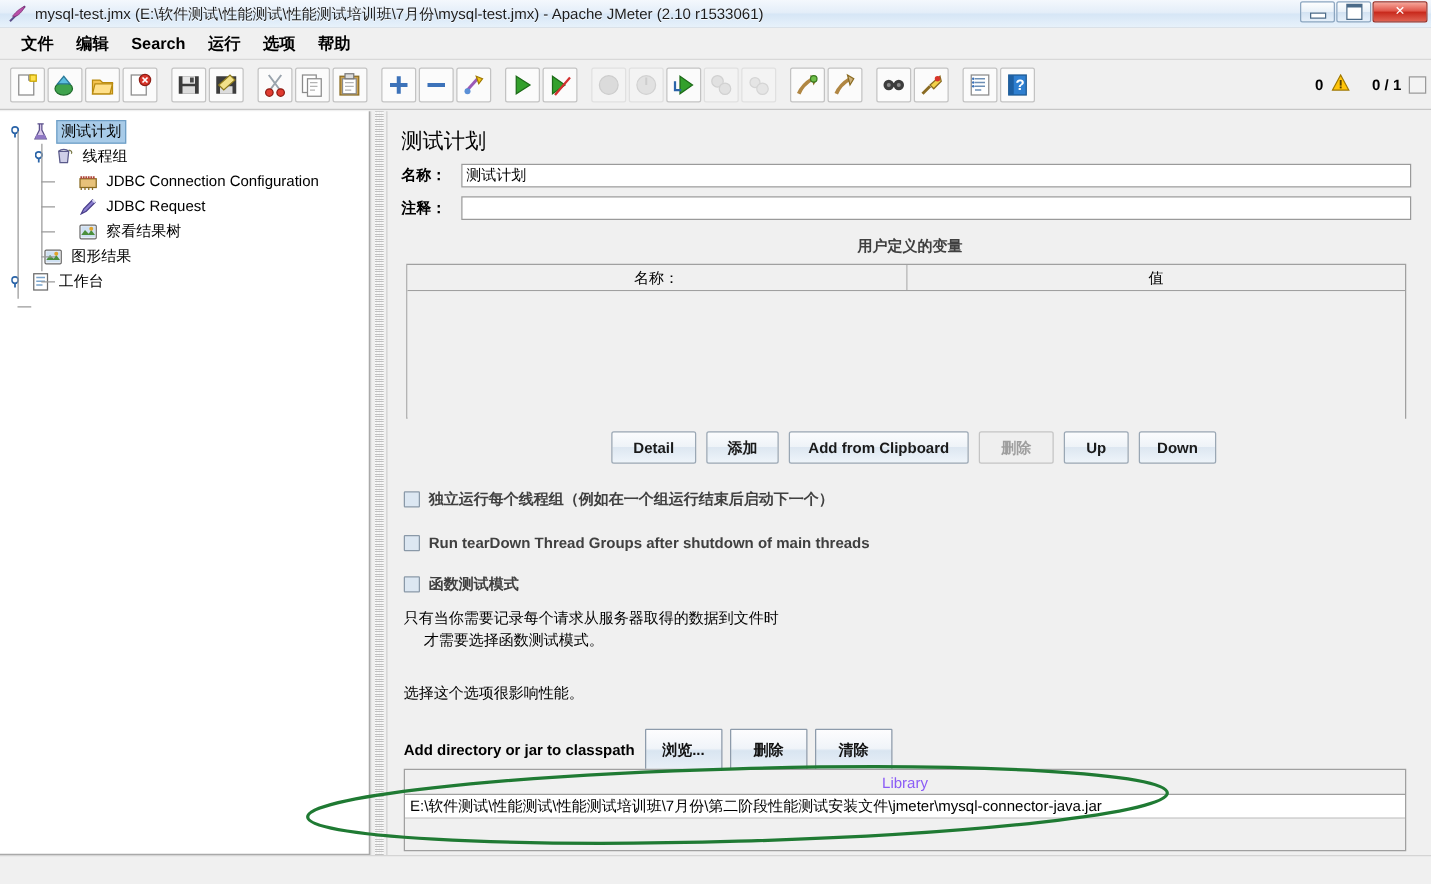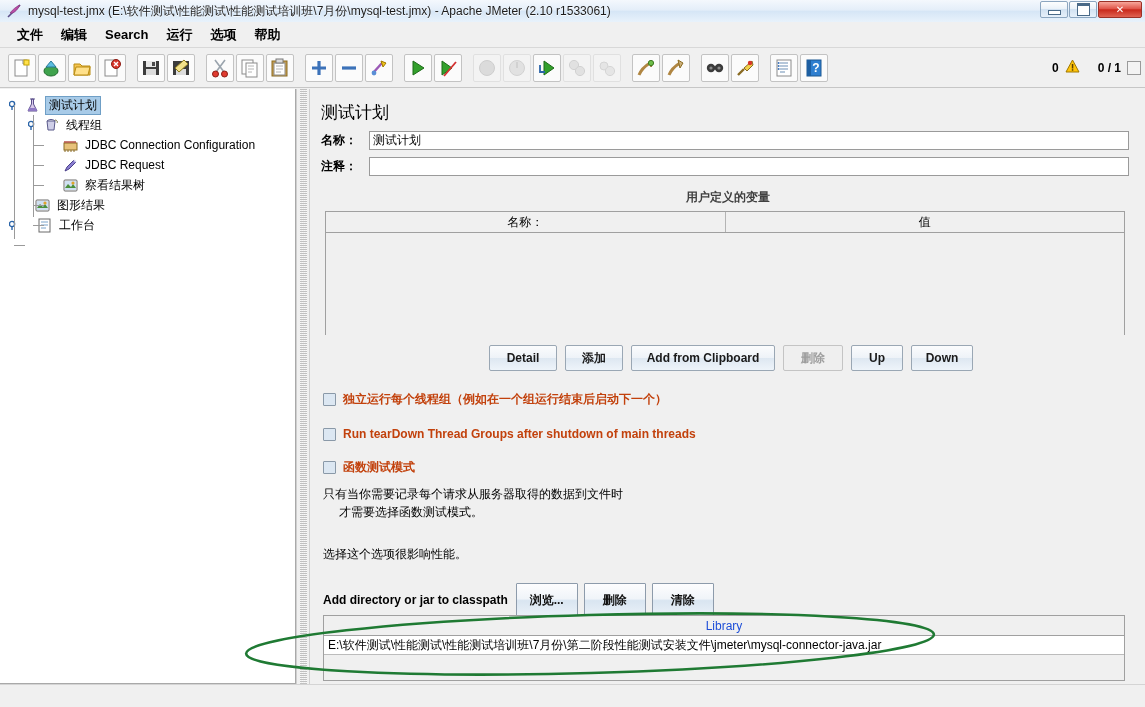--- a/index.html
+++ b/index.html
@@ -142,37 +142,37 @@
     font-family:"Liberation Sans","DejaVu Sans",sans-serif;cursor:default;
   }
   .btn.dis{color:#9e9e9e;background:#efefef;border-color:#c4c4c4;}
   .btn-row{position:absolute;display:flex;gap:8px;}
 
   .chk-row{position:absolute;display:flex;align-items:center;}
   .chk{
     width:13px;height:13px;border:1px solid #8a99a8;background:#dce7f2;
     box-sizing:border-box;flex:none;border-radius:1px;
   }
-  .chk-label{margin-left:7px;font-size:12px;font-weight:bold;color:#c2410c;white-space:nowrap;}
+  .chk-label{margin-left:7px;font-size:12px;font-weight:bold;color:#404040;white-space:nowrap;}
 
   .note{position:absolute;font-size:12px;color:#000;line-height:18px;white-space:nowrap;}
 
   .cp-row{position:absolute;display:flex;align-items:center;}
   .cp-label{font-size:12px;font-weight:bold;color:#000;white-space:nowrap;margin-right:8px;}
   .cp-btn{
     height:28px;min-width:62px;padding:16px 10px;border:1px solid #8d9bab;box-sizing:border-box;
     background:linear-gradient(to bottom,#fdfdfe 0%,#f0f4f9 46%,#d9e5f1 52%,#eaf1f8 100%);
     font-size:12px;font-weight:bold;color:#111;
     display:flex;align-items:center;justify-content:center;border-radius:1px;cursor:default;
   }
 
   .lib-box{position:absolute;border:1px solid #a0a0a0;background:#f0f0f0;box-sizing:border-box;}
   .lib-head{
     height:20px;border-bottom:1px solid #a0a0a0;background:#f0f0f0;
-    display:flex;align-items:center;justify-content:center;font-size:12px;color:#1d4ed8;box-sizing:border-box;
+    display:flex;align-items:center;justify-content:center;font-size:12px;color:#8b5cf6;box-sizing:border-box;
   }
   .lib-row{
     height:19px;background:#fff;border-bottom:1px solid #bcbcbc;
     display:flex;align-items:center;padding-left:4px;font-size:12px;color:#000;box-sizing:border-box;
     white-space:nowrap;
   }
   .lib-rest{background:#f0f0f0;}
 
   
   .annot{position:absolute;pointer-events:none;}
@@ -467,21 +467,21 @@
           <span class="ticon">
             <svg width="17" height="17" viewBox="0 0 17 17">
               <rect x="2" y="3" width="13" height="11" rx="1" fill="#fff" stroke="#6a6a6a"></rect>
               <rect x="3" y="4" width="11" height="9" fill="#cfe0f2"></rect>
               <path d="M3 11l3-4 3 3 2-3 3 4z" fill="#4a8f3c"></path>
               <circle cx="11" cy="6" r="1.6" fill="#e0a32a"></circle>
             </svg>
           </span>
           <span class="tlabel">图形结果</span>
         </div>
-        <div class="tnode" style="padding-left: 36px;">
+        <div class="tnode" style="padding-left: 24px;">
           <span class="thandle" style="left: 9px; top: 5px;">
             <svg width="11" height="11" viewBox="0 0 11 11">
               <circle cx="3" cy="4" r="2.6" fill="none" stroke="#2a64a8" stroke-width="1.4"></circle>
               <path d="M3 6.6V10" stroke="#2a64a8" stroke-width="1.4"></path>
             </svg>
           </span>
           <span class="ticon">
             <svg width="17" height="17" viewBox="0 0 17 17">
               <rect x="3" y="2" width="11" height="13" fill="#fff" stroke="#6a6a6a"></rect>
               <path d="M5 5h7M5 8h7M5 11h5" stroke="#7aa4cc" stroke-width="1.1"></path>

